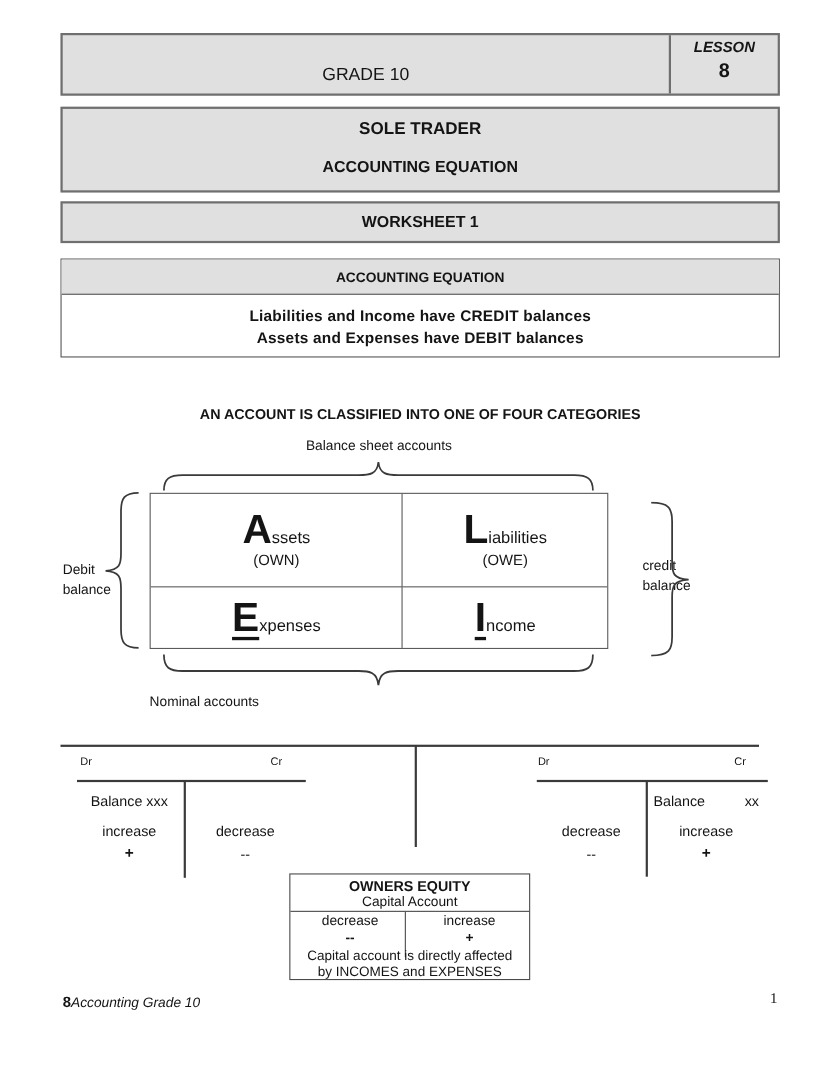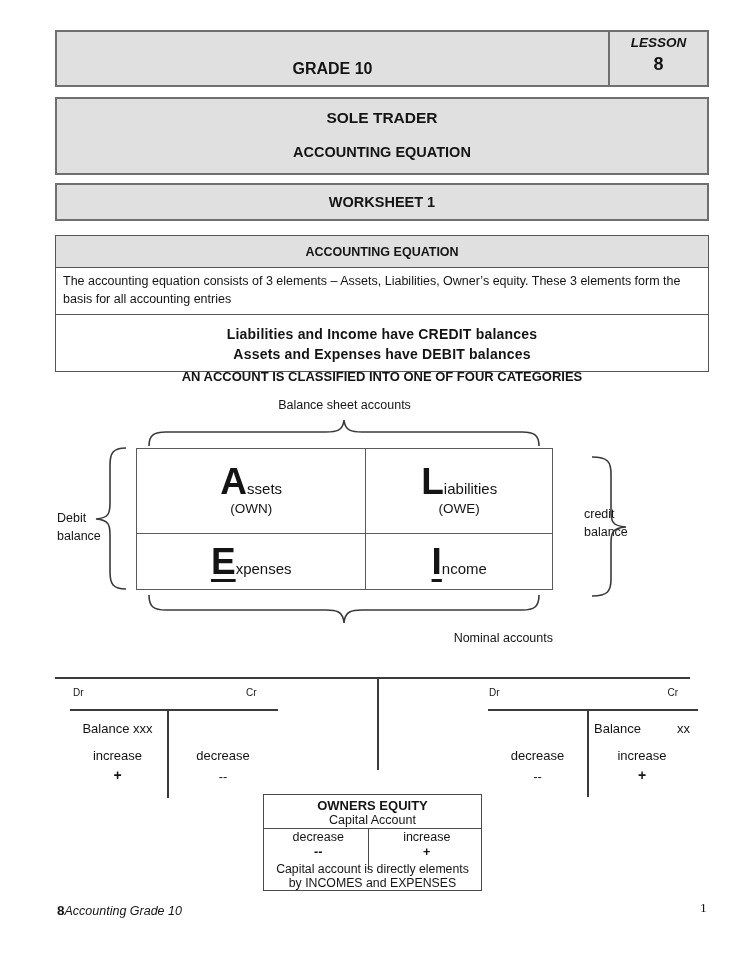--- a/index.html
+++ b/index.html
@@ -13,21 +13,21 @@
     position:relative;width:749px;height:970px;background:#ffffff;
     font-family:"Liberation Sans","DejaVu Sans",sans-serif;color:var(--text);
     overflow:hidden;
   }
   .abs{position:absolute;}
 
   
   .grade-box{left:55px;top:30px;width:654px;height:57px;border:2px solid var(--border);
     background:var(--box-fill);display:flex;box-sizing:border-box;}
   .grade-cell{flex:1;display:flex;align-items:center;justify-content:center;
-    font-weight:bold;font-size:16px;padding-top:20px;}
+    font-weight:normal;font-size:16px;padding-top:20px;}
   .lesson-cell{width:97px;border-left:2px solid var(--border);display:flex;flex-direction:column;
     align-items:center;padding-top:3px;font-weight:bold;}
   .lesson-label{font-size:13.5px;font-style:italic;}
   .lesson-number{font-size:18px;margin-top:4px;}
 
   .title-box{left:55px;top:97px;width:654px;height:78px;border:2px solid var(--border);
     background:var(--box-fill);text-align:center;box-sizing:border-box;}
   .title-line1{font-size:15.5px;font-weight:bold;margin-top:10px;}
   .title-line2{font-size:14.5px;font-weight:bold;margin-top:17px;}
 
@@ -40,21 +40,21 @@
   .eq-head{background:var(--box-fill);border-bottom:1.5px solid #565656;text-align:center;
     font-weight:bold;font-size:12.5px;padding:9px 0 8px;}
   .eq-body{border-bottom:1.5px solid #565656;font-size:12.5px;padding:4px 7px 6px;line-height:1.45;}
   .eq-rules{text-align:center;font-weight:bold;font-size:14px;padding:7px 0 9px;}
   .eq-rules div{margin-top:4px;letter-spacing:.2px;}
 
   .categories{left:55px;top:369px;width:654px;text-align:center;font-weight:bold;font-size:13px;}
 
   
   .balance-label{left:136px;top:398px;width:417px;text-align:center;font-size:12.5px;}
-  .nominal-label{left:136px;top:631px;width:417px;text-align:right;font-size:12.5px;}
+  .nominal-label{left:136px;top:631px;width:417px;text-align:left;font-size:12.5px;}
   .brace{stroke:var(--line);stroke-width:1.6;fill:none;}
 
   .quad-table{left:136px;top:448px;width:417px;height:142px;border:1.5px solid #5a5a5a;
     box-sizing:border-box;display:grid;grid-template-columns:55.3% 44.7%;grid-template-rows:85px 1fr;}
   .q{display:flex;flex-direction:column;align-items:center;justify-content:center;}
   .q-br{border-right:1.5px solid #5a5a5a;}
   .q-bb{border-bottom:1.5px solid #5a5a5a;}
   .word{display:flex;align-items:baseline;}
   .initial{font-size:37px;font-weight:bold;line-height:.85;}
   .initial.underlined{text-decoration:underline;text-decoration-thickness:3px;text-underline-offset:5px;}
@@ -109,21 +109,20 @@
     <div class="title-line1">SOLE TRADER</div>
     <div class="title-line2">ACCOUNTING EQUATION</div>
   </div>
 
   <div class="abs worksheet-box">
     <span>WORKSHEET 1</span>
   </div>
 
   <div class="abs eq-section">
     <div class="eq-head">ACCOUNTING EQUATION</div>
-    <div class="eq-body">The accounting equation consists of 3 elements – Assets, Liabilities, Owner’s equity.  These 3 elements form the basis for all accounting entries</div>
     <div class="eq-rules">
       <div>Liabilities and Income have CREDIT balances</div>
       <div>Assets and Expenses have DEBIT balances</div>
     </div>
   </div>
 
   <div class="abs categories">AN ACCOUNT IS CLASSIFIED INTO ONE OF FOUR CATEGORIES</div>
 
   <div class="abs balance-label">Balance sheet accounts</div>
 
@@ -218,21 +217,21 @@
         <div>decrease</div>
         <div class="oe-sign">--</div>
       </div>
       <div class="oe-col">
         <div>increase</div>
         <div class="oe-sign">+</div>
       </div>
       <div class="oe-divider"></div>
     </div>
     <div class="oe-note">
-      <div>Capital account is directly elements</div>
+      <div>Capital account is directly affected</div>
       <div>by INCOMES and EXPENSES</div>
     </div>
   </div>
 
   <div class="abs footer-left">
     <span class="footer-num">8</span>
     <span class="footer-book">Accounting Grade 10</span>
   </div>
   <div class="abs footer-page">1</div>
 

